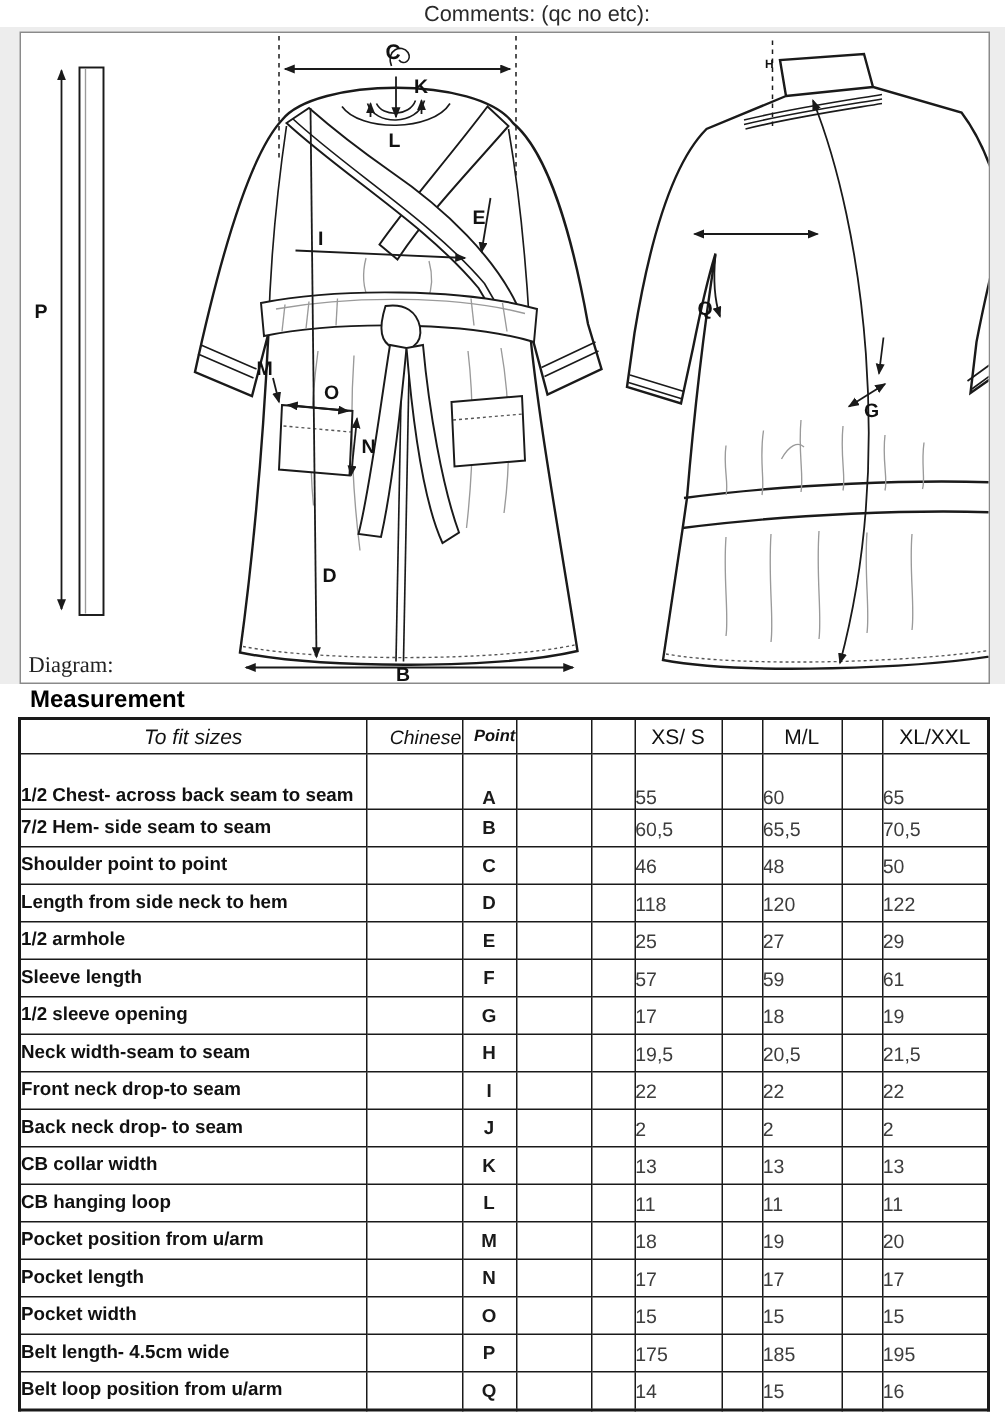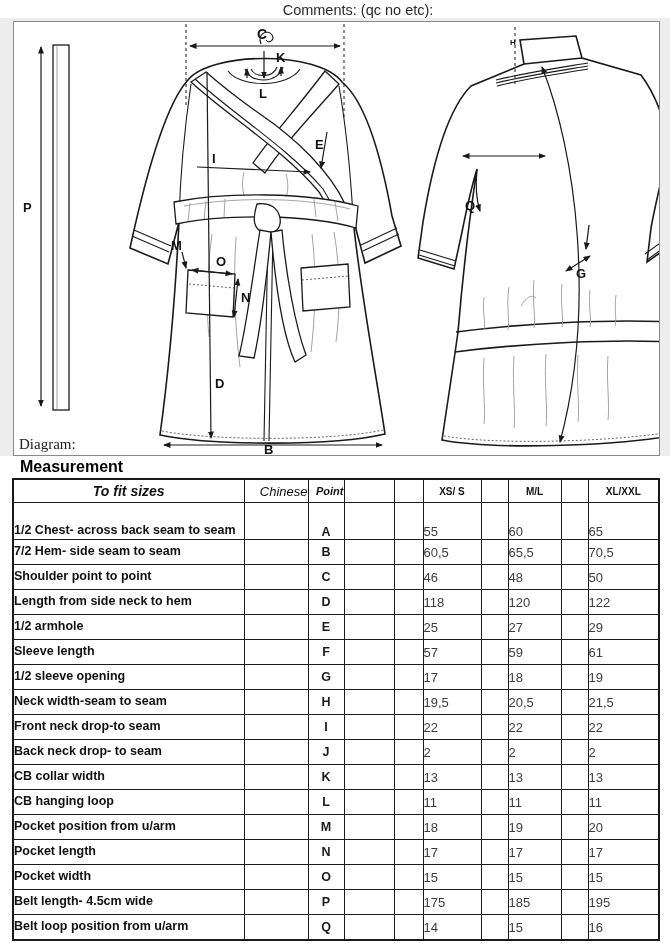--- a/index.html
+++ b/index.html
@@ -9,24 +9,24 @@
   .diagram-box{position:relative;margin-left:13px;width:645px;height:433px;
     border:1px solid #8a8a8a;background:#fff;
     box-shadow:-13px 0 0 #ededed,12px 0 0 #ededed,0 -3px 0 #ededed,-13px -3px 0 #ededed,12px -3px 0 #ededed;}
   .diagram-box svg{position:absolute;left:0;top:0;}
   .diagram-label{position:absolute;left:5px;bottom:2px;font-size:15px;color:#222;font-family:Liberation Serif, serif;}
   .measure-title{margin:2px 0 2px 20px;font-size:16px;font-weight:bold;color:#000;height:18px;line-height:18px;}
   table.meas{margin-left:12px;border-collapse:collapse;table-layout:fixed;width:646px;
     border:2px solid #1a1a1a;}
   table.meas th,table.meas td{border:1px solid #1a1a1a;overflow:hidden;padding:0;}
   thead th{height:22px;font-size:13.5px;}
-  .h-fit{font-weight:bold;font-style:italic;font-size:14px;text-align:center;}
+  .h-fit{font-weight:normal;font-style:italic;font-size:14px;text-align:center;}
   .h-chinese{font-style:italic;font-weight:normal;font-size:13px;text-align:right;margin-top:42px;}
   .h-point{font-style:italic;font-weight:bold;font-size:11px;text-align:right;}
-  .h-size{font-weight:bold;font-size:10px;text-align:center;}
+  .h-size{font-weight:normal;font-size:14px;text-align:center;}
   tbody td{height:24px;vertical-align:middle;}
   tbody tr.row-tall td{height:36px;vertical-align:bottom;}
   td.c-label{font-weight:bold;font-size:12.5px;text-align:left;padding:1px 2px 1px 4px;line-height:1.25;}
   td.c-point{font-weight:bold;font-size:12.5px;text-align:center;color:#1a1a1a;padding-bottom:2px;}
   td.c-val{font-size:13px;text-align:left;color:#3d3d3d;padding-bottom:2px;}
   svg text{font-family:"Liberation Sans",sans-serif;font-weight:bold;font-size:13px;fill:#111;}
   svg text.big{font-size:14px;}
   svg text.tiny{font-size:8px;}
   .ln{stroke:#1a1a1a;stroke-width:1.6;fill:none;}
   .fill{stroke:#1a1a1a;stroke-width:1.6;fill:#fff;}

